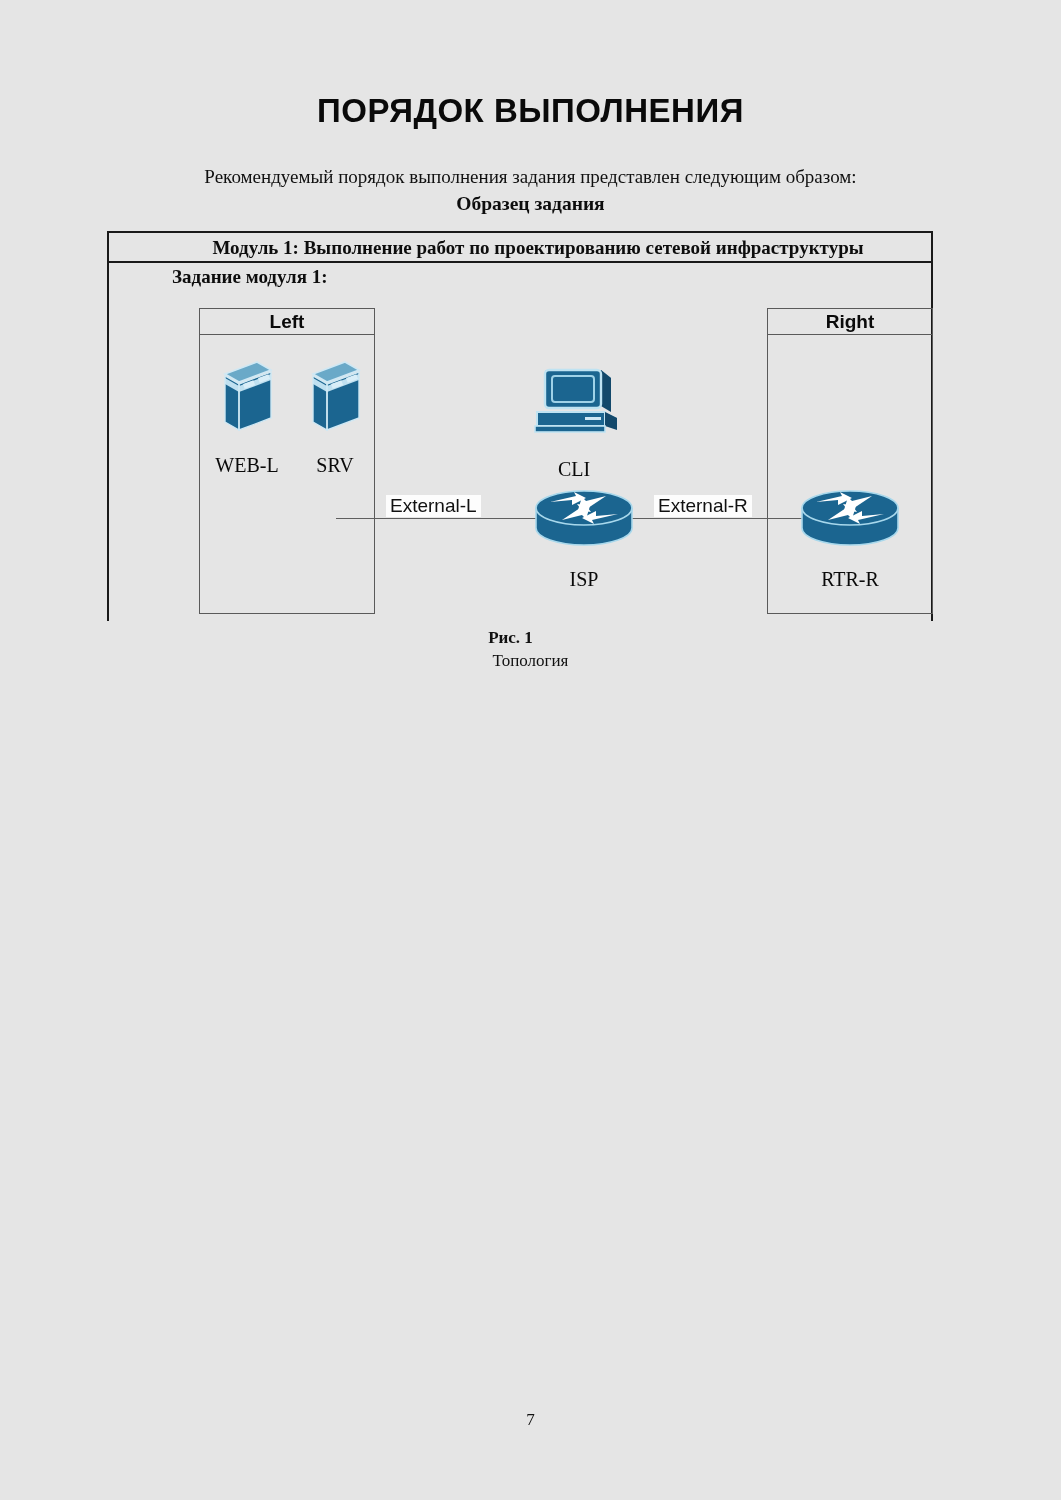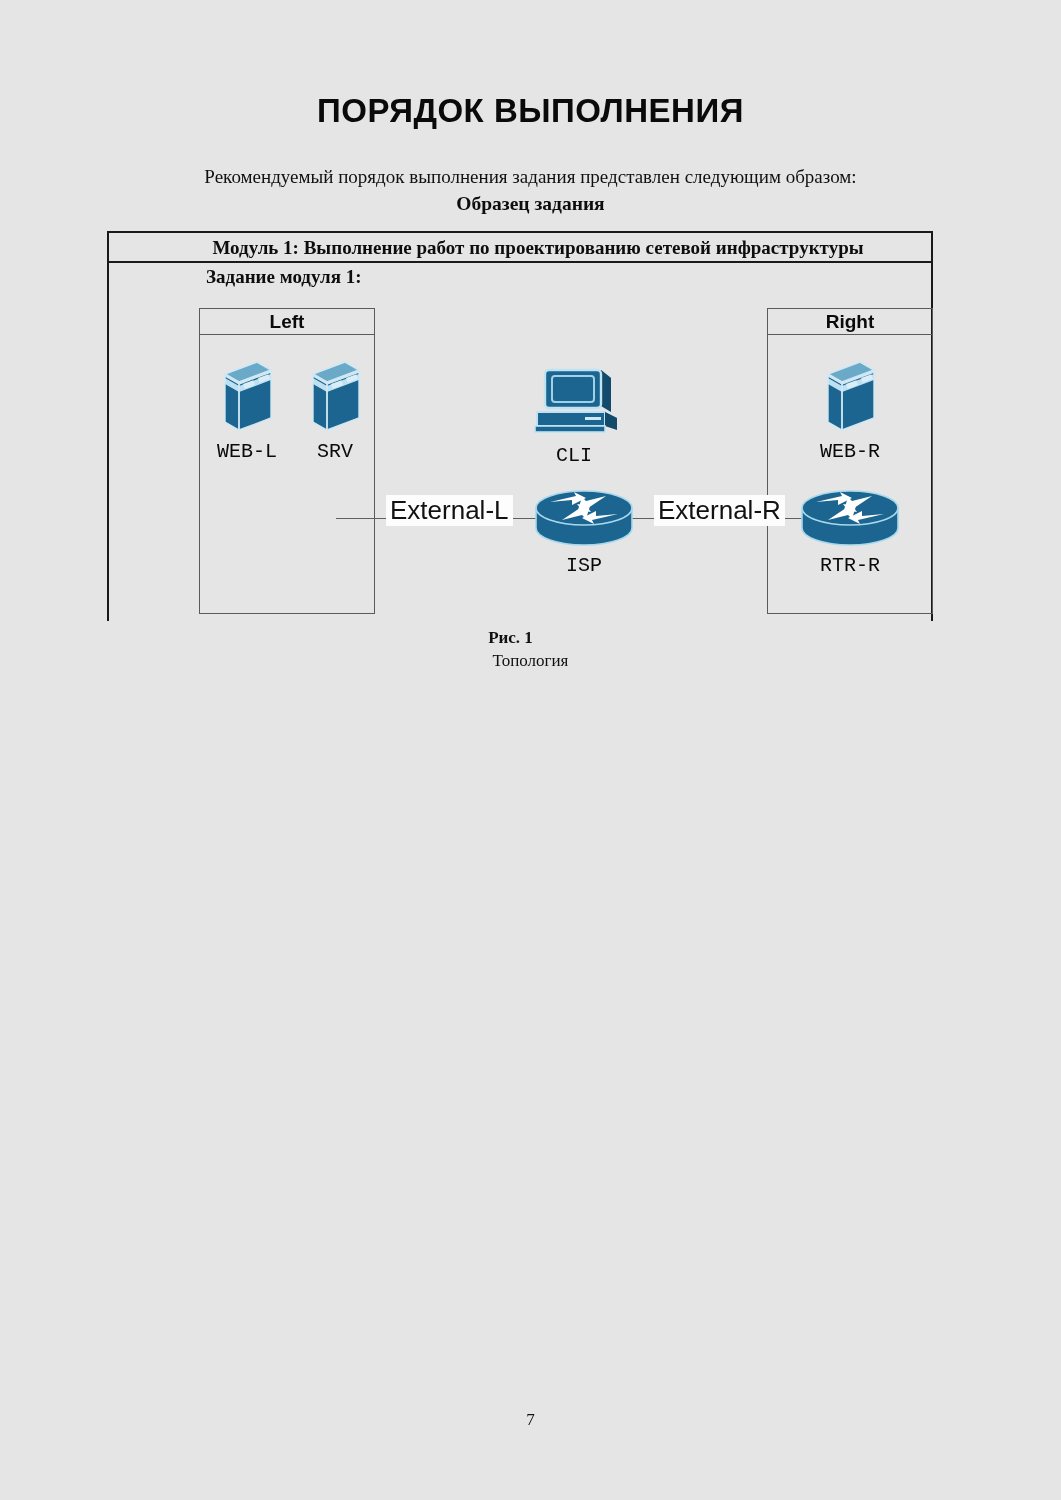--- a/index.html
+++ b/index.html
@@ -87,21 +87,20 @@
     padding-left: 36px;
   }
   .module-task {
     position: absolute;
     left: 172px;
     top: 266px;
     font-family: "Liberation Serif", serif;
     font-weight: bold;
     font-size: 19px;
     color: #0d0d0d;
-    margin-left: 34px;
   }
 
   
   .zone {
     position: absolute;
     border: 1.6px solid #5a5a5a;
     box-sizing: border-box;
     background: transparent;
   }
   .zone-header {
@@ -129,40 +128,40 @@
     position: absolute;
     height: 0;
     border-top: 1.6px solid #5f5f5f;
   }
   #link-l { left: 336px; top: 518px; width: 200px; }
   #link-r { left: 608px; top: 518px; width: 229px; }
 
   .link-label {
     position: absolute;
     font-family: "Liberation Sans", sans-serif;
-    font-size: 26px;
+    font-size: 19px;
     color: #111111;
     background: #fdfdfd;
     padding: 0 4px;
     white-space: nowrap;
     text-align: right;
   }
   #label-l { left: 386px; top: 495px; }
   #label-r { left: 654px; top: 495px; }
 
   
   .node {
     position: absolute;
     text-align: center;
   }
   .node-label {
-    font-family: Liberation Mono, monospace;
+    font-family: Liberation Serif, serif;
     font-size: 20px;
     color: #0a0a0a;
-    margin-top: 2px;
+    margin-top: 16px;
     white-space: nowrap;
     text-align: center;
   }
   .icon-wrap { display: block; margin: 0 auto; }
 
   #node-webl { left: 202px; top: 358px; width: 90px; }
   #node-srv  { left: 292px; top: 358px; width: 86px; }
   #node-rtrl { left: 215px; top: 486px; width: 150px; }
   #node-cli  { left: 512px; top: 360px; width: 124px; }
   #node-isp  { left: 500px; top: 486px; width: 168px; }
@@ -295,37 +294,20 @@
           <polygon points="20,16 46,10 44,6 56,12 42,19 42,14"></polygon>
           <polygon points="88,28 62,34 64,38 52,32 66,25 66,30"></polygon>
           <polygon points="32,34 50,22 47,18 60,20 56,33 52,29"></polygon>
           <polygon points="76,10 58,22 61,26 48,24 52,11 56,15"></polygon>
         </g>
       </svg>
     </span>
     <div class="node-label">ISP</div>
   </div>
 
-  <div class="node" id="node-webr">
-    <span class="icon-wrap">
-      <svg width="56" height="76" viewBox="0 0 56 76">
-        <polygon points="6,16 38,4 52,12 20,24" fill="#6aa9c8"></polygon>
-        <polygon points="6,18 20,26 20,72 6,64" fill="#1b6590"></polygon>
-        <polygon points="20,26 52,14 52,60 20,72" fill="#1b6590"></polygon>
-        <polygon points="6,16 38,4 52,12 20,24" fill="none" stroke="#cfe8f4" stroke-width="1.6"></polygon>
-        <polygon points="6,20 20,28 20,34 6,26" fill="#bfe0f0"></polygon>
-        <polygon points="20,28 52,16 52,22 20,34" fill="#bfe0f0"></polygon>
-        <rect x="24" y="26" width="11" height="5" fill="#d9eef8" transform="rotate(-20 24 26)"></rect>
-        <rect x="39" y="20" width="11" height="5" fill="#d9eef8" transform="rotate(-20 39 20)"></rect>
-        <polygon points="6,18 20,26 20,72 6,64" fill="none" stroke="#cfe8f4" stroke-width="1.4"></polygon>
-        <polygon points="20,26 52,14 52,60 20,72" fill="none" stroke="#cfe8f4" stroke-width="1.4"></polygon>
-      </svg>
-    </span>
-    <div class="node-label">WEB-R</div>
-  </div>
 
   <div class="node" id="node-rtrr">
     <span class="icon-wrap">
       <svg width="108" height="62" viewBox="0 0 108 62">
         <path d="M6 22 L6 42 A48 17 0 0 0 102 42 L102 22 Z" fill="#1b6590"></path>
         <ellipse cx="54" cy="22" rx="48" ry="17" fill="#1b6590"></ellipse>
         <ellipse cx="54" cy="22" rx="48" ry="17" fill="none" stroke="#a8d8ec" stroke-width="1.6"></ellipse>
         <path d="M6 22 L6 42 A48 17 0 0 0 102 42 L102 22" fill="none" stroke="#a8d8ec" stroke-width="1.6"></path>
         <g fill="#ffffff">
           <polygon points="20,16 46,10 44,6 56,12 42,19 42,14"></polygon>

